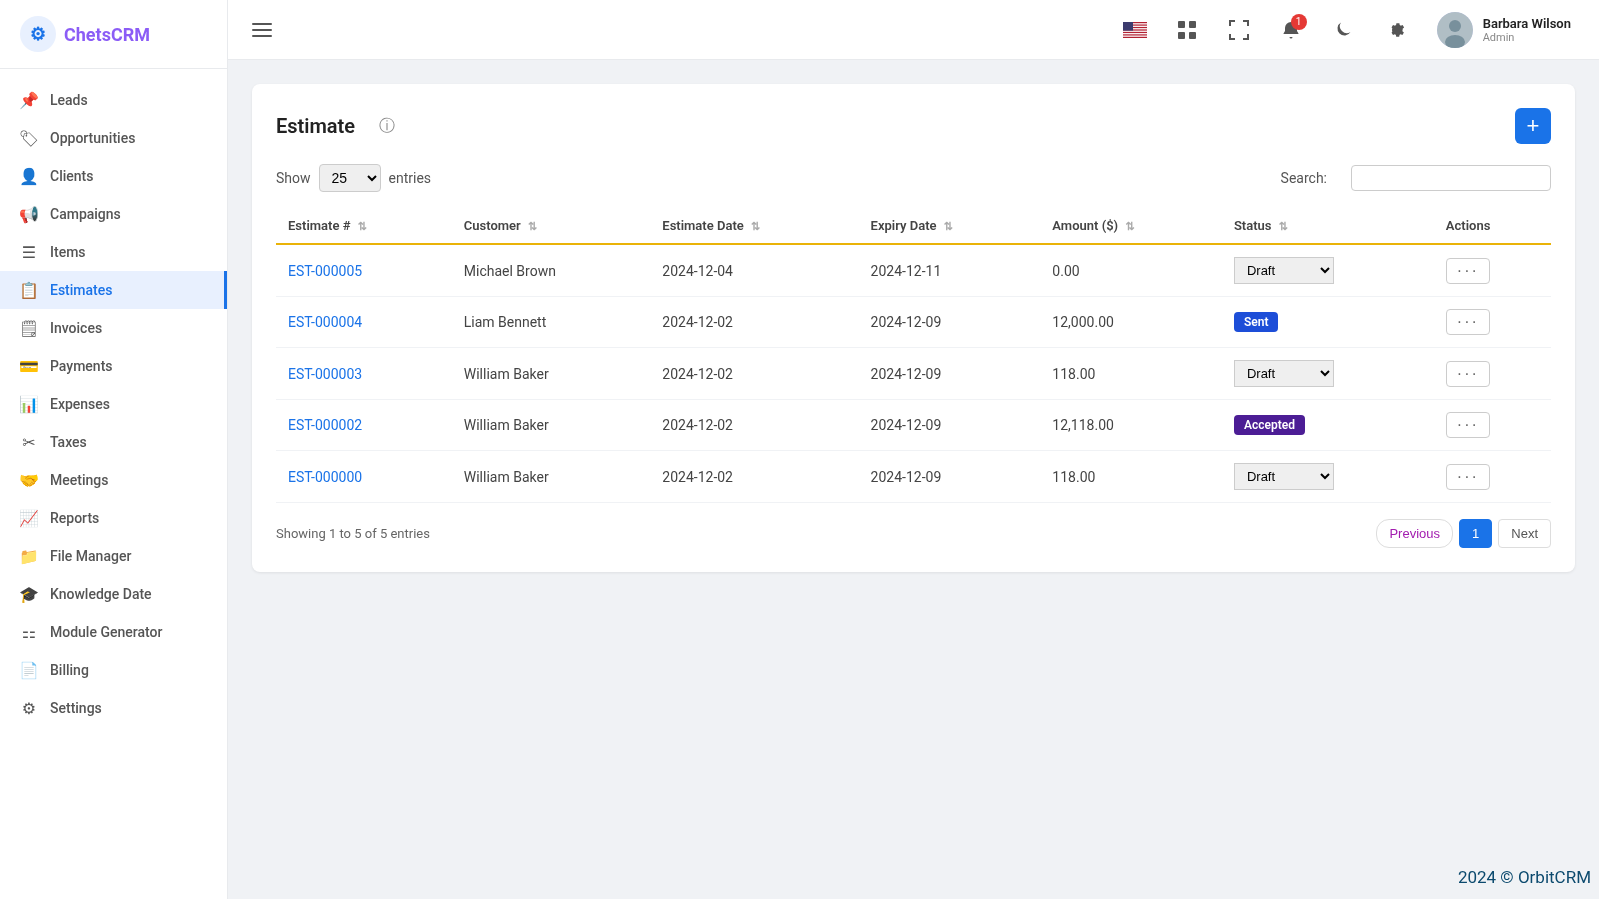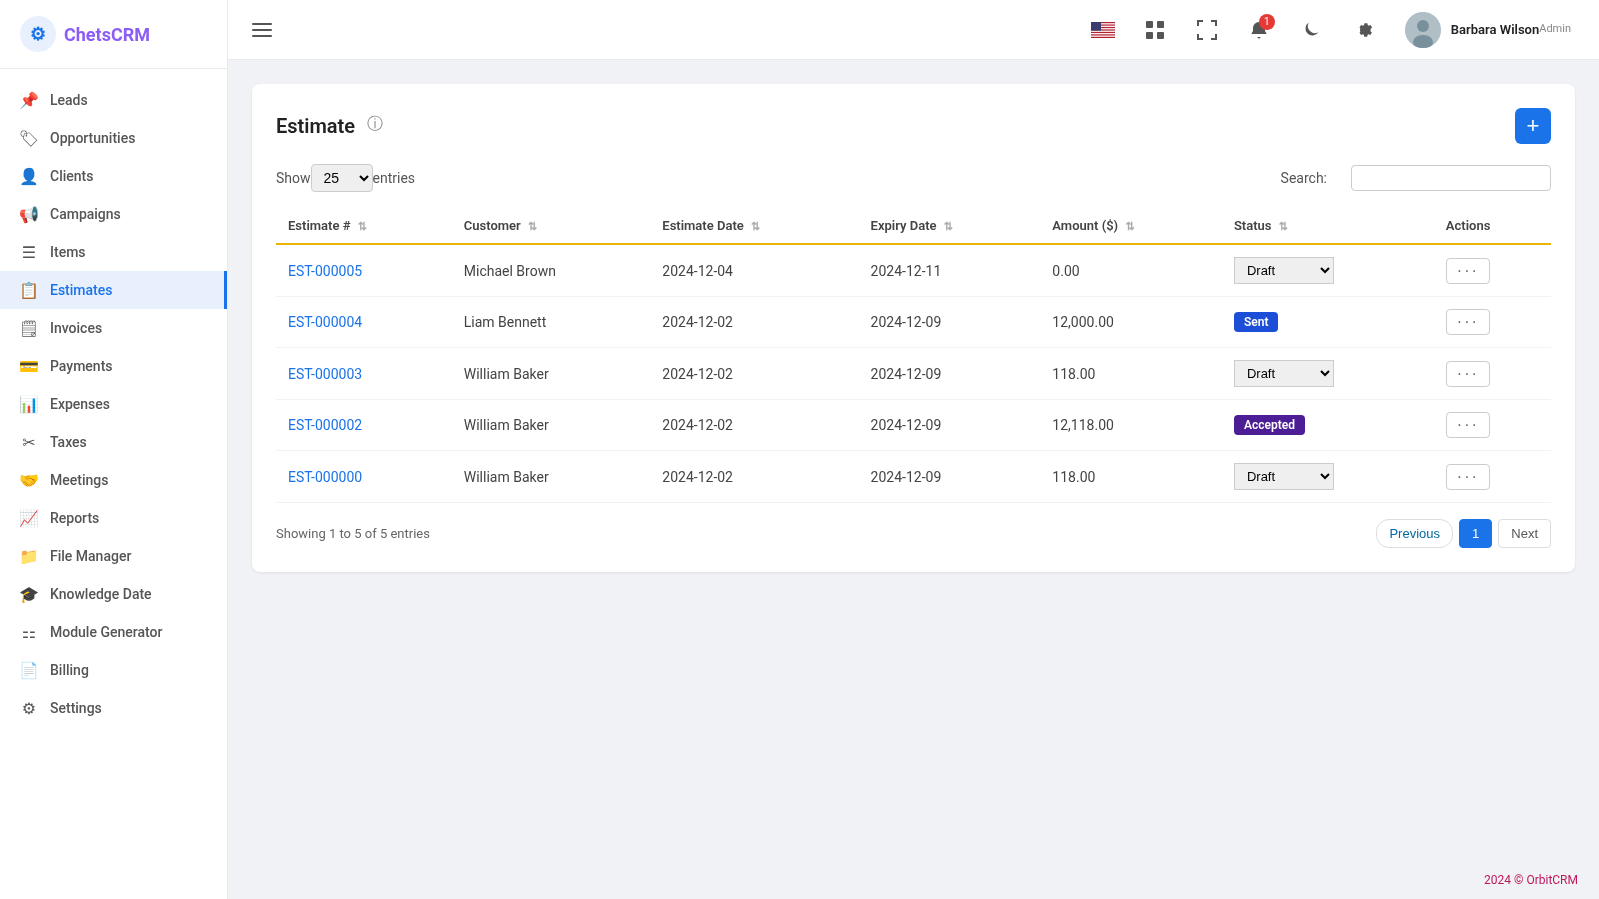--- a/index.html
+++ b/index.html
@@ -82,21 +82,21 @@
       border-radius: 50%;
       width: 16px;
       height: 16px;
       font-size: 10px;
       display: flex;
       align-items: center;
       justify-content: center;
     }
     .user-profile { display: flex; align-items: center; gap: 10px; cursor: pointer; padding: 4px 8px; border-radius: 8px; }
     .avatar { width: 36px; height: 36px; border-radius: 50%; background: #c5cae9; overflow: hidden; display: flex; align-items: center; justify-content: center; font-size: 14px; color: #3949ab; font-weight: 600; }
-    .user-info { display: flex; flex-direction: row; }
+    .user-info { display: flex; flex-direction: column; }
     .user-name { font-size: 13px; font-weight: 600; color: #222; }
     .user-role { font-size: 11px; color: #888; }
 
     
     #content {
       flex: 1;
       overflow-y: auto;
       padding: 24px;
     }
 
@@ -106,21 +106,21 @@
       box-shadow: 0 1px 3px rgba(0,0,0,0.08);
       padding: 24px;
     }
 
     .page-header {
       display: flex;
       align-items: center;
       justify-content: space-between;
       margin-bottom: 20px;
     }
-    .page-title-row { display: flex; gap: 12px; }
+    .page-title-row { display: flex; align-items: center; gap: 24px; }
     .page-title { font-size: 20px; font-weight: 600; color: #222; }
     .info-icon { color: #888; cursor: pointer; font-size: 16px; }
     .add-btn {
       width: 36px;
       height: 36px;
       background: #1a73e8;
       color: #fff;
       border: none;
       border-radius: 6px;
       font-size: 22px;
@@ -130,21 +130,21 @@
       justify-content: center;
       line-height: 1;
     }
 
     .table-controls {
       display: flex;
       align-items: center;
       justify-content: space-between;
       margin-bottom: 16px;
     }
-    .show-entries { display: flex; align-items: center; color: #555; }
+    .show-entries { display: flex; align-items: center; gap: 8px; color: #555; }
     .show-entries select {
       border: 1px solid #ccc;
       border-radius: 4px;
       padding: 4px 8px;
       font-size: 14px;
       cursor: pointer;
     }
     .search-row { display: flex; align-items: center; gap: 24px; }
     .search-label { color: #555; }
     .search-input {
@@ -214,27 +214,27 @@
     .page-btn {
       padding: 6px 12px;
       border: 1px solid #ddd;
       border-radius: 4px;
       background: #fff;
       cursor: pointer;
       font-size: 13px;
       color: #555;
     }
     .page-btn.active { background: #1a73e8; color: #fff; border-color: #1a73e8; }
-    .page-btn.disabled { color: #0369a1; cursor: default; border-radius: 13px; }
+    .page-btn.disabled { color: #a21caf; cursor: default; border-radius: 13px; }
 
     #footer {
       text-align: right;
-      padding: 12px 21px;
-      font-size: 12px;
-      color: #be185d;
+      padding: 12px 8px;
+      font-size: 17px;
+      color: #0c4a6e;
       background: #f0f2f5;
     }
   </style>
 </head>
 <body>
 
 <nav id="sidebar">
   <div class="sidebar-logo">
     <svg class="logo-icon" viewBox="0 0 36 36" fill="none" xmlns="http://www.w3.org/2000/svg">
       <circle cx="18" cy="18" r="18" fill="#e8f0fe"></circle>

